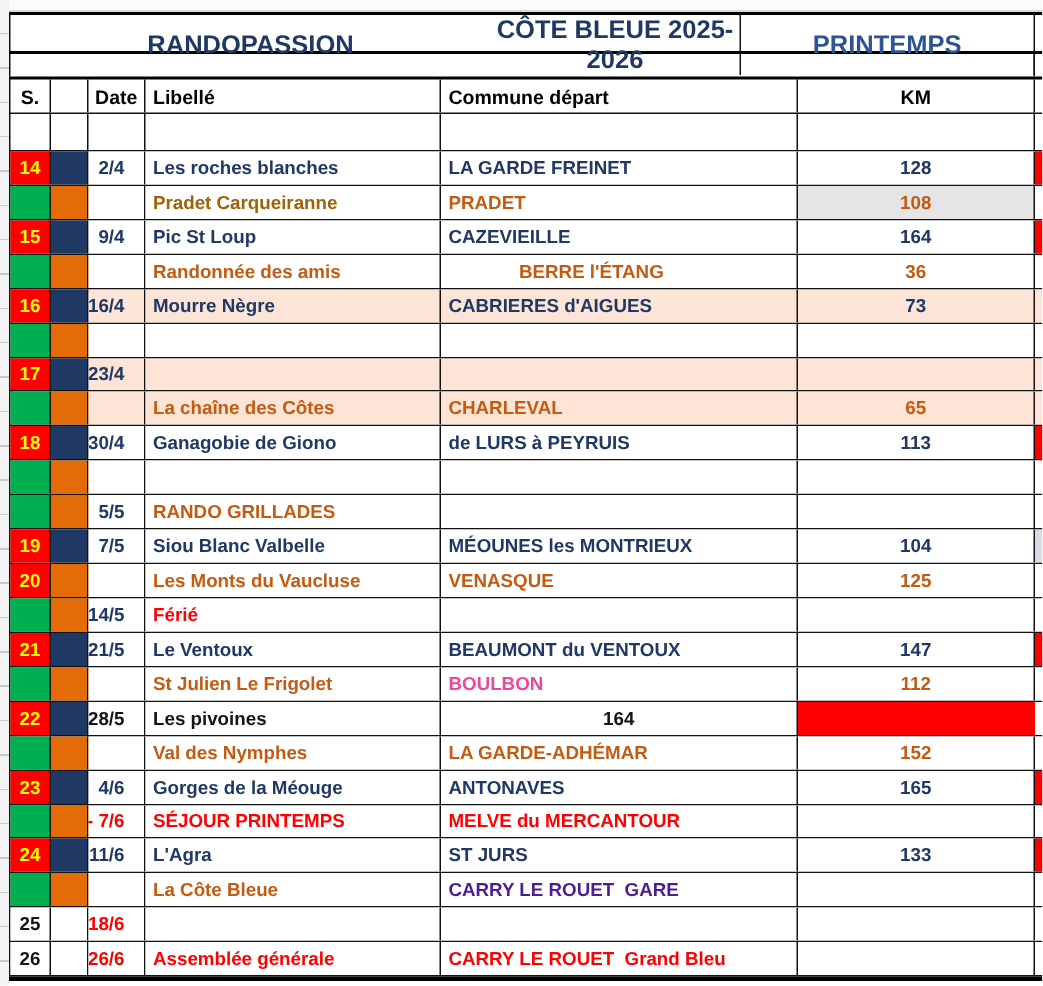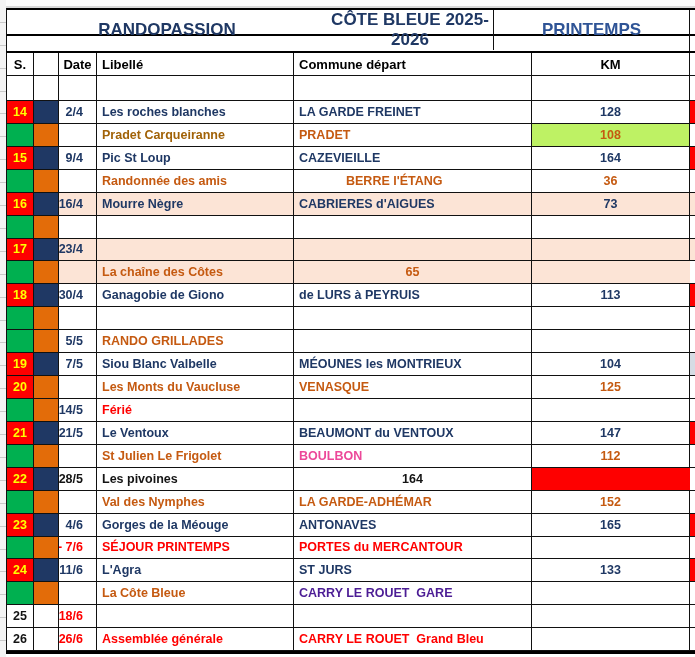--- a/index.html
+++ b/index.html
@@ -91,21 +91,21 @@
           <div class="cell c-left" style="background: rgb(255, 255, 255); color: rgb(31, 56, 100);">LA GARDE FREINET</div>
           <div class="cell c-center" style="background: rgb(255, 255, 255); color: rgb(31, 56, 100);">128</div>
           <div class="cell " style="background: rgb(254, 0, 0);"></div>
         </div>
         <div class="grid7 row">
           <div class="cell c-center" style="background: rgb(0, 176, 80); color: rgb(20, 20, 20);"></div>
           <div class="cell " style="background: rgb(227, 108, 9);"></div>
           <div class="cell c-date" style="background: rgb(255, 255, 255); color: rgb(31, 56, 100);"></div>
           <div class="cell c-left" style="background: rgb(255, 255, 255); color: #a16207;">Pradet Carqueiranne</div>
           <div class="cell c-left" style="background: rgb(255, 255, 255); color: rgb(197, 90, 17);">PRADET</div>
-          <div class="cell c-center" style="background: #bef264; color: rgb(197, 90, 17);">108</div>
+          <div class="cell c-center" style="background: #e5e5e5; color: rgb(197, 90, 17);">108</div>
           <div class="cell " style="background: rgb(255, 255, 255);"></div>
         </div>
         <div class="grid7 row">
           <div class="cell c-center" style="background: rgb(254, 0, 0); color: rgb(255, 255, 0);">15</div>
           <div class="cell " style="background: rgb(31, 56, 100);"></div>
           <div class="cell c-date" style="background: rgb(255, 255, 255); color: rgb(31, 56, 100);">9/4</div>
           <div class="cell c-left" style="background: rgb(255, 255, 255); color: rgb(31, 56, 100);">Pic St Loup</div>
           <div class="cell c-left" style="background: rgb(255, 255, 255); color: rgb(31, 56, 100);">CAZEVIEILLE</div>
           <div class="cell c-center" style="background: rgb(255, 255, 255); color: rgb(31, 56, 100);">164</div>
           <div class="cell " style="background: rgb(254, 0, 0);"></div>
@@ -144,20 +144,21 @@
           <div class="cell c-left" style="background: rgb(252, 228, 214); color: rgb(31, 56, 100);"></div>
           <div class="cell c-left" style="background: rgb(252, 228, 214); color: rgb(31, 56, 100);"></div>
           <div class="cell c-center" style="background: rgb(252, 228, 214); color: rgb(31, 56, 100);"></div>
           <div class="cell " style="background: rgb(252, 228, 214);"></div>
         </div>
         <div class="grid7 row">
           <div class="cell c-center" style="background: rgb(0, 176, 80); color: rgb(20, 20, 20);"></div>
           <div class="cell " style="background: rgb(227, 108, 9);"></div>
           <div class="cell c-date" style="background: rgb(252, 228, 214); color: rgb(31, 56, 100);"></div>
           <div class="cell c-left" style="background: rgb(252, 228, 214); color: rgb(197, 90, 17);">La chaîne des Côtes</div>
+          <div class="cell c-left" style="background: rgb(252, 228, 214); color: rgb(197, 90, 17);">CHARLEVAL</div>
           <div class="cell c-center" style="background: rgb(252, 228, 214); color: rgb(197, 90, 17);">65</div>
           <div class="cell " style="background: rgb(252, 228, 214);"></div>
         </div>
         <div class="grid7 row">
           <div class="cell c-center" style="background: rgb(254, 0, 0); color: rgb(255, 255, 0);">18</div>
           <div class="cell " style="background: rgb(31, 56, 100);"></div>
           <div class="cell c-date" style="background: rgb(255, 255, 255); color: rgb(31, 56, 100);">30/4</div>
           <div class="cell c-left" style="background: rgb(255, 255, 255); color: rgb(31, 56, 100);">Ganagobie de Giono</div>
           <div class="cell c-left" style="background: rgb(255, 255, 255); color: rgb(31, 56, 100);">de LURS à PEYRUIS</div>
           <div class="cell c-center" style="background: rgb(255, 255, 255); color: rgb(31, 56, 100);">113</div>
@@ -250,21 +251,21 @@
           <div class="cell c-left" style="background: rgb(255, 255, 255); color: rgb(31, 56, 100);">Gorges de la Méouge</div>
           <div class="cell c-left" style="background: rgb(255, 255, 255); color: rgb(31, 56, 100);">ANTONAVES</div>
           <div class="cell c-center" style="background: rgb(255, 255, 255); color: rgb(31, 56, 100);">165</div>
           <div class="cell " style="background: rgb(254, 0, 0);"></div>
         </div>
         <div class="grid7 row">
           <div class="cell c-center" style="background: rgb(0, 176, 80); color: rgb(20, 20, 20);"></div>
           <div class="cell " style="background: rgb(227, 108, 9);"></div>
           <div class="cell c-date" style="background: rgb(255, 255, 255); color: rgb(255, 0, 0);">2- 7/6</div>
           <div class="cell c-left" style="background: rgb(255, 255, 255); color: rgb(255, 0, 0);">SÉJOUR PRINTEMPS</div>
-          <div class="cell c-left" style="background: rgb(255, 255, 255); color: rgb(255, 0, 0);">PORTES du MERCANTOUR</div>
+          <div class="cell c-left" style="background: rgb(255, 255, 255); color: rgb(255, 0, 0);">MELVE du MERCANTOUR</div>
           <div class="cell c-center" style="background: rgb(255, 255, 255); color: rgb(255, 0, 0);"></div>
           <div class="cell " style="background: rgb(255, 255, 255);"></div>
         </div>
         <div class="grid7 row">
           <div class="cell c-center" style="background: rgb(254, 0, 0); color: rgb(255, 255, 0);">24</div>
           <div class="cell " style="background: rgb(31, 56, 100);"></div>
           <div class="cell c-date" style="background: rgb(255, 255, 255); color: rgb(31, 56, 100);">11/6</div>
           <div class="cell c-left" style="background: rgb(255, 255, 255); color: rgb(31, 56, 100);">L'Agra</div>
           <div class="cell c-left" style="background: rgb(255, 255, 255); color: rgb(31, 56, 100);">ST JURS</div>
           <div class="cell c-center" style="background: rgb(255, 255, 255); color: rgb(31, 56, 100);">133</div>

